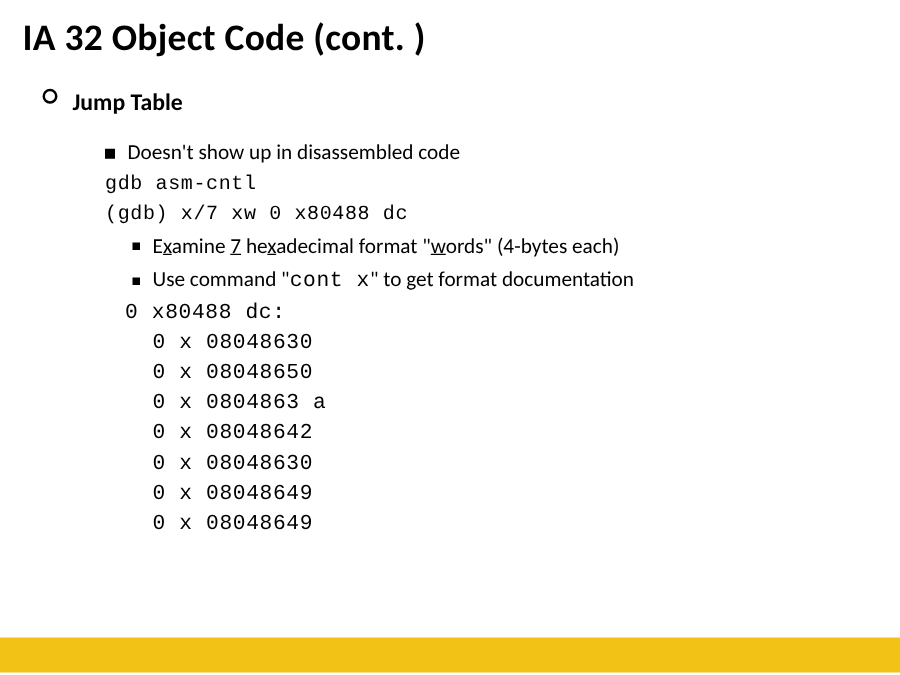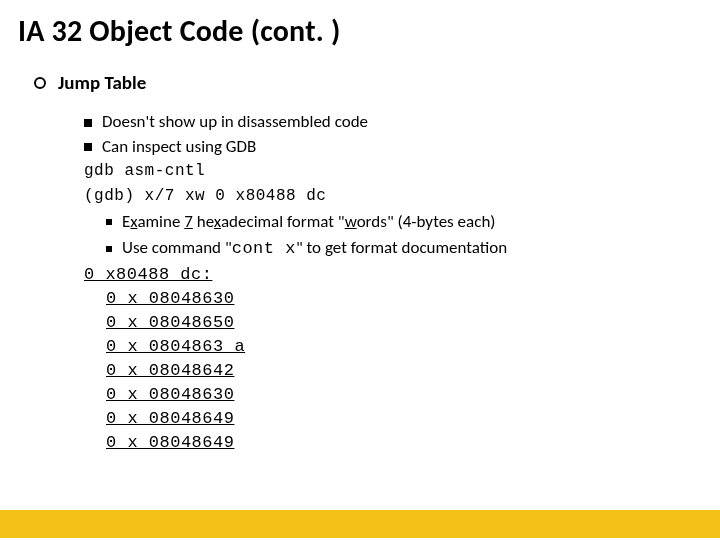--- a/index.html
+++ b/index.html
@@ -1,58 +1,54 @@
 <!DOCTYPE html>
 <html><head>
 <meta charset="utf-8">
 <style>
   * { margin: 0; padding: 0; box-sizing: border-box; }
   html, body { width: 720px; height: 540px; background: #fff; font-family: Calibri, Arial, sans-serif; color: #000; }
   .slide { position: relative; width: 720px; height: 538px; padding: 12px 18px 0 18px; }
   .title { font-weight: 700; font-size: 30px; letter-spacing: 0.2px; margin-bottom: 22px; }
-  .row-l1 { display: flex; align-items: center; margin-left: 16px; }
+  .row-l1 { display: flex; margin-left: 16px; }
   .circ { width: 12px; height: 12px; border-radius: 50%; background: #fff; border: 2.5px solid #000; flex: 0 0 auto; margin-right: 12px; }
   .l1-text { font-weight: 700; font-size: 19px; }
   .l2-area { margin-left: 66px; margin-top: 16px; }
   .row-l2 { display: flex; align-items: center; line-height: 1.45; text-align: center; }
   .sq { width: 8px; height: 8px; background: #000; flex: 0 0 auto; margin-right: 10px; margin-top: 1px; }
   .l2-text { font-size: 17px; }
   .code-line { font-family: "Courier New", monospace; letter-spacing: 0.5px; font-size: 16px; line-height: 1.55; margin-left: 6px; }
   .code-l0 { margin-left: 0; }
   .l3-area { margin-left: 22px; }
   .row-l3 { display: flex; align-items: center; line-height: 1.55; }
   .sqs { width: 6px; height: 6px; background: #000; flex: 0 0 auto; margin-right: 10px; }
   .l3-text { font-size: 17px; }
   .u { text-decoration: underline; }
   .m { font-family: "Courier New", monospace; letter-spacing: 0.5px; }
-  .addr-list { margin-left: 0; text-decoration: underline; }
+  .addr-list { margin-left: 16px; }
   .addr-item { font-family: "Courier New", monospace; letter-spacing: 0.5px; font-size: 17px; line-height: 1.42; margin-left: 22px; }
   .addr-head { font-family: "Courier New", monospace; letter-spacing: 0.5px; font-size: 17px; line-height: 1.42; }
   .foot { position: absolute; left: 0; bottom: 0; width: 720px; height: 28px; background: #f2c216; }
 </style>
 </head>
 <body>
 <div class="slide">
 
   <div class="title">IA 32 Object Code (cont. )</div>
 
   <div class="row-l1">
     <div class="circ"></div>
     <div class="l1-text">Jump Table</div>
   </div>
 
   <div class="l2-area">
 
     <div class="row-l2">
       <div class="sq"></div>
       <div class="l2-text">Doesn't show up in disassembled code</div>
-    </div>
-    <div class="row-l2">
-      <div class="sq"></div>
-      <div class="l2-text">Can inspect using GDB</div>
     </div>
 
     <div class="code-line code-l0"> gdb asm-cntl</div>
     <div class="code-line code-l0">(gdb) x/7 xw 0 x80488 dc</div>
 
     <div class="l3-area">
       <div class="row-l3">
         <div class="sqs"></div>
         <div class="l3-text">
           <span>E</span><span class="u">x</span><span>amine </span><span class="u">7</span><span> he</span><span class="u">x</span><span>adecimal format "</span><span class="u">w</span><span>ords" (4-bytes each)</span>

